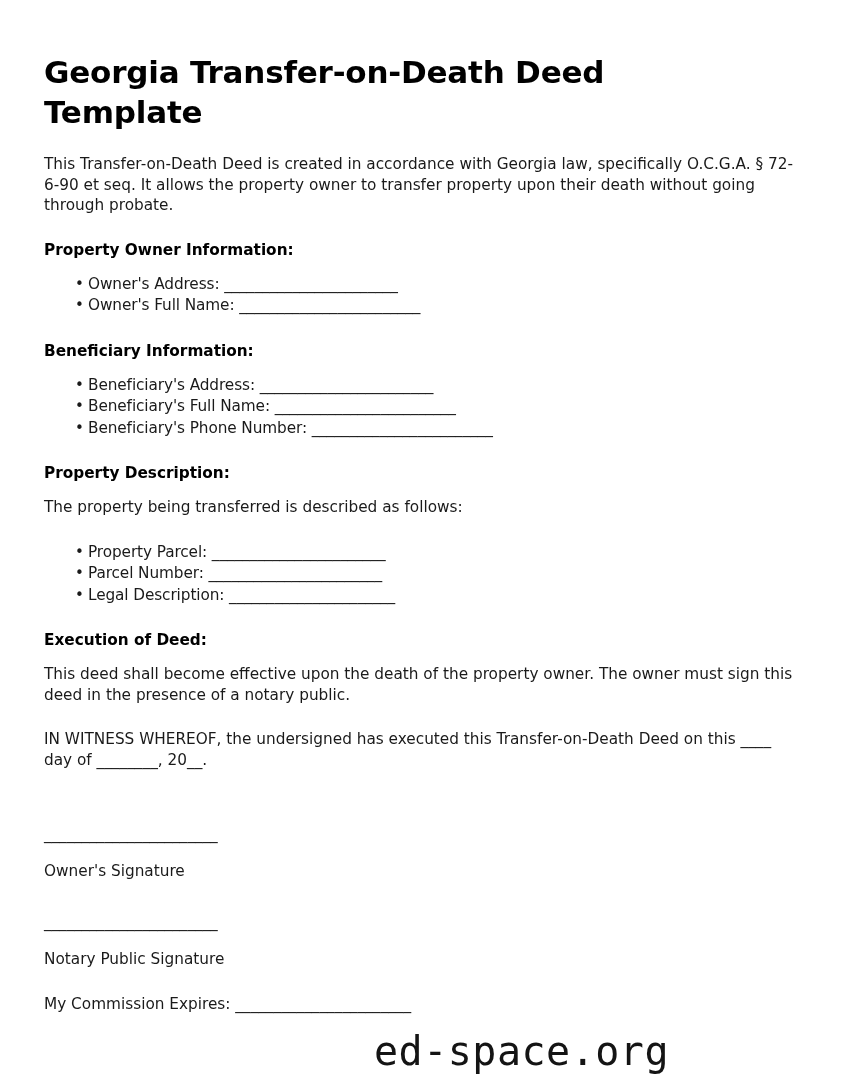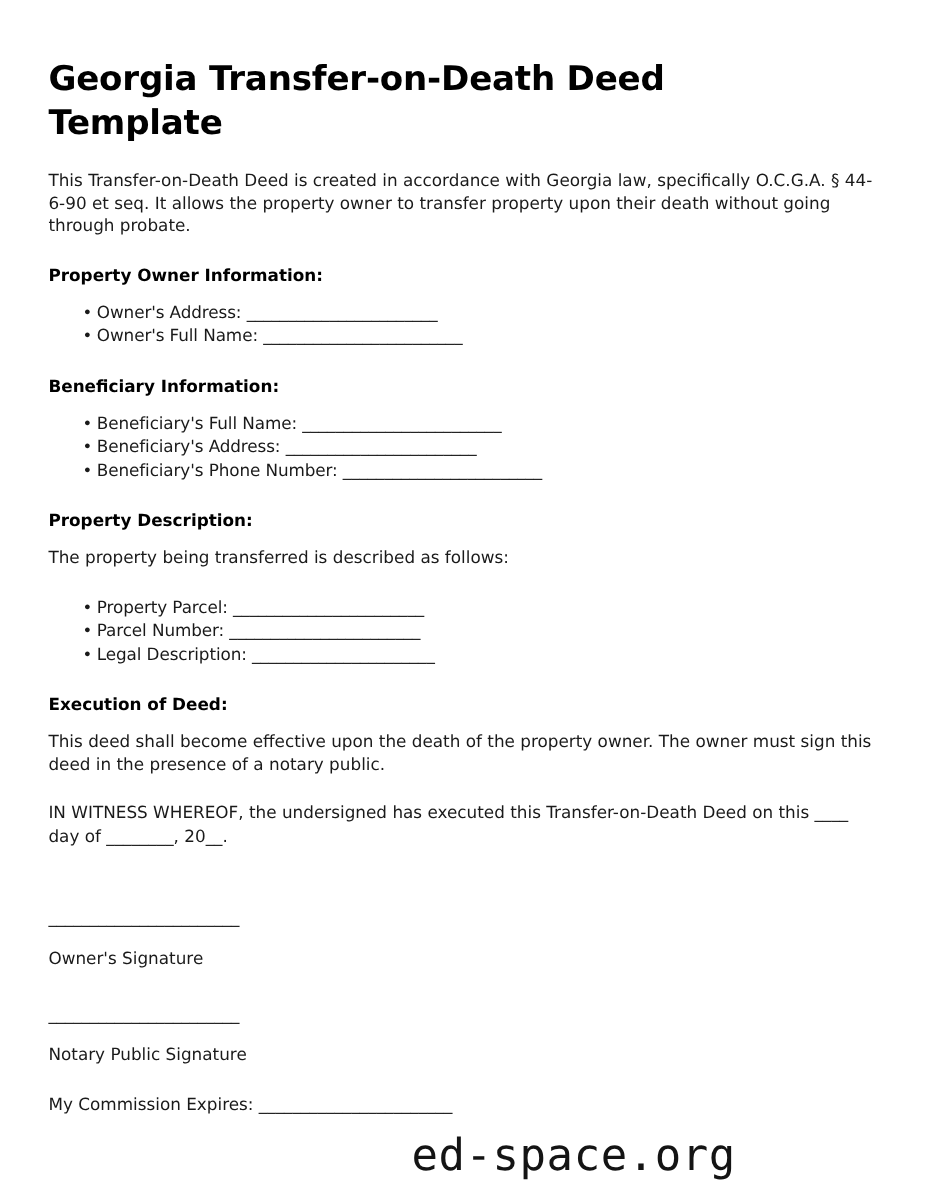--- a/index.html
+++ b/index.html
@@ -117,32 +117,32 @@
   }
 </style>
 </head>
 <body>
 
 <div class="page">
   <div class="content">
 
     <h1 class="doc-title">Georgia Transfer-on-Death Deed Template</h1>
 
-    <p class="para">This Transfer-on-Death Deed is created in accordance with Georgia law, specifically O.C.G.A. § 44-6-90 et seq. It allows the property owner to transfer property upon their death without going through probate.</p>
+    <p class="para">This Transfer-on-Death Deed is created in accordance with Georgia law, specifically O.C.G.A. § 72-6-90 et seq. It allows the property owner to transfer property upon their death without going through probate.</p>
 
     <h2 class="section-heading">Property Owner Information:</h2>
     <ul class="field-list">
       <li><span class="blank-run">Owner's Address: _______________________</span></li>
       <li><span class="blank-run">Owner's Full Name: ________________________</span></li>
     </ul>
 
     <h2 class="section-heading">Beneficiary Information:</h2>
     <ul class="field-list">
+      <li><span class="blank-run">Beneficiary's Address: _______________________</span></li>
       <li><span class="blank-run">Beneficiary's Full Name: ________________________</span></li>
-      <li><span class="blank-run">Beneficiary's Address: _______________________</span></li>
       <li><span class="blank-run">Beneficiary's Phone Number: ________________________</span></li>
     </ul>
 
     <h2 class="section-heading">Property Description:</h2>
     <p class="para">The property being transferred is described as follows:</p>
     <ul class="field-list">
       <li><span class="blank-run">Property Parcel: _______________________</span></li>
       <li><span class="blank-run">Parcel Number: _______________________</span></li>
       <li><span class="blank-run">Legal Description: ______________________</span></li>
     </ul>

